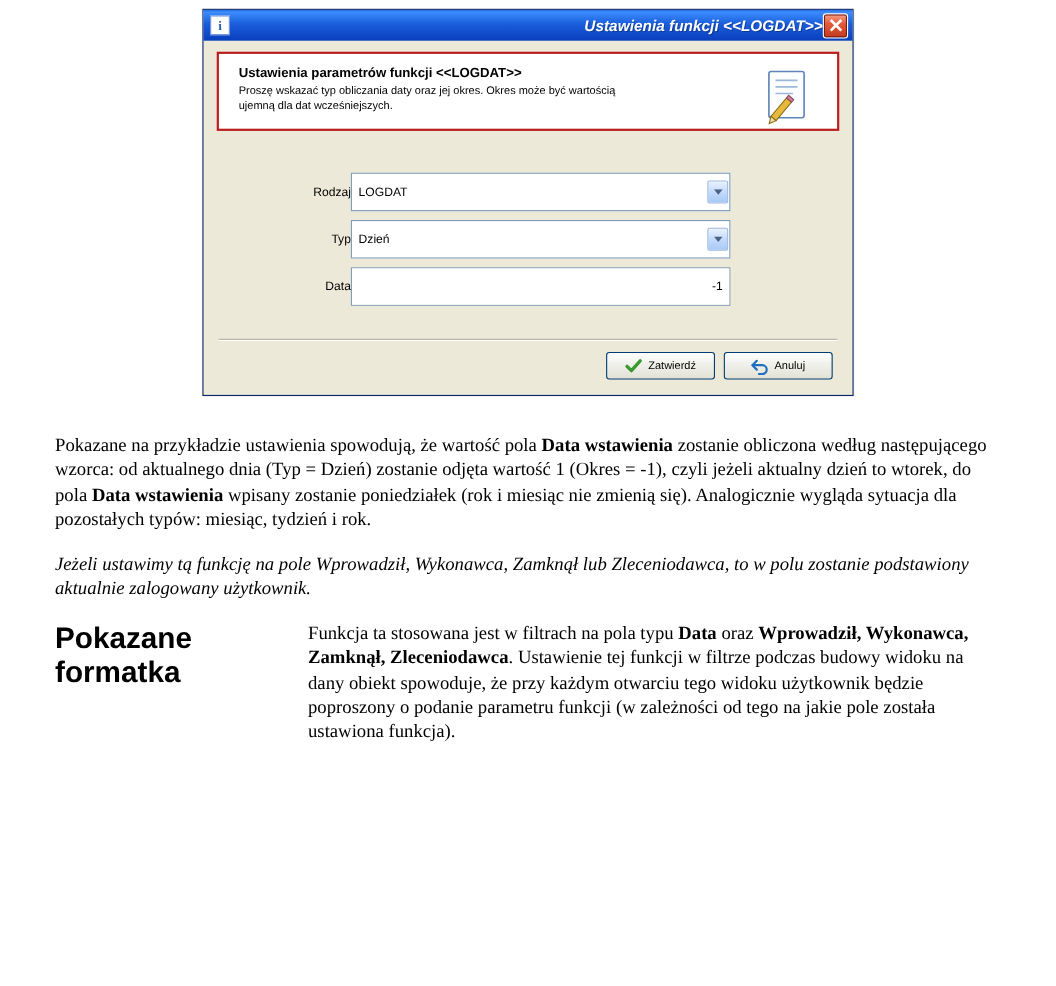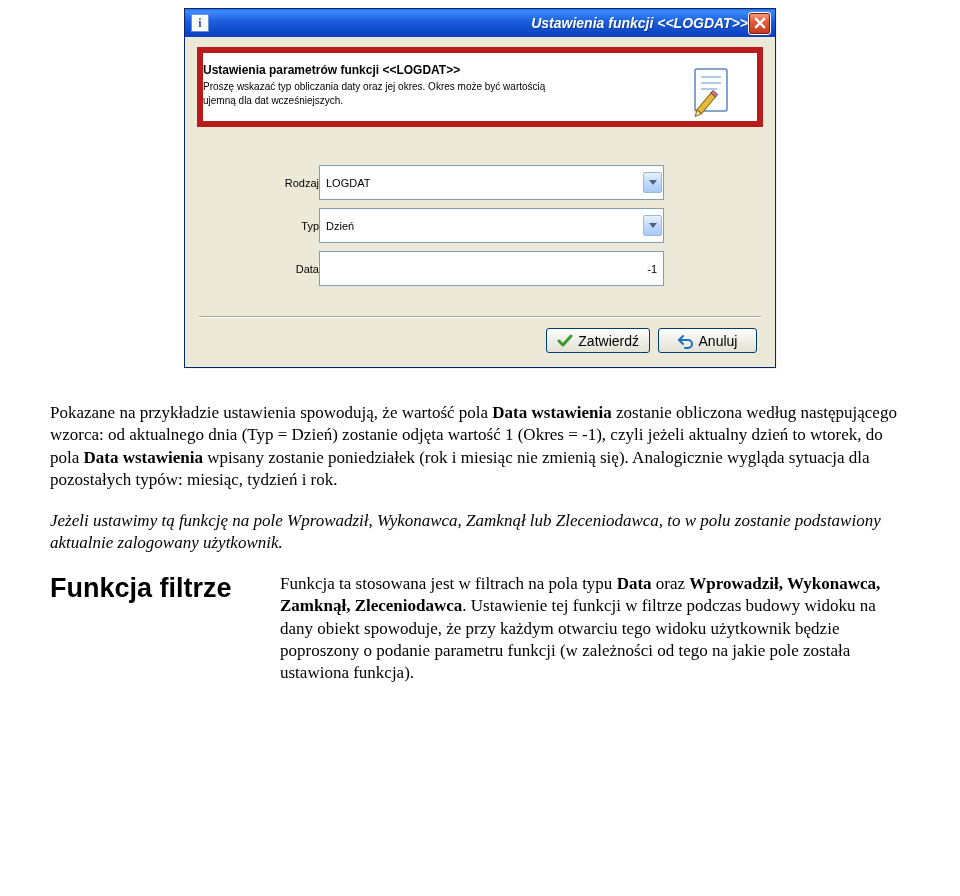--- a/index.html
+++ b/index.html
@@ -62,22 +62,22 @@
     cursor: pointer;
   }
   .close-x {
     width: 12px; height: 12px;
   }
   .dialog-body {
     padding: 10px 12px 10px 12px;
   }
   .header-panel {
     background: #fff;
-    border: 6px solid #b91c1c;
-    padding: 10px 12px 14px 0;
+    border: 2px solid #b91c1c;
+    padding: 10px 12px 14px 18px;
     display: flex;
     align-items: flex-end;
     position: relative;
   }
   .header-text {
     flex: 1;
   }
   .header-title {
     font-weight: bold;
     font-size: 12px;
@@ -157,21 +157,21 @@
     gap: 8px;
     padding: 10px 6px 4px 6px;
   }
   .xp-button {
     min-width: 99px;
     height: 25px;
     border: 1px solid #003c74;
     border-radius: 3px;
     background: linear-gradient(to bottom, #ffffff 0%, #f0f0ea 45%, #e4e2d6 100%);
     font-family: Tahoma, sans-serif;
-    font-size: 14px;
+    font-size: 10px;
     display: flex;
     align-items: center;
     justify-content: center;
     gap: 5px;
     cursor: pointer;
     padding: 0 10px;
     box-sizing: border-box;
   }
   .btn-icon { width: 16px; height: 16px; }
 
@@ -294,21 +294,21 @@
 
   <div class="doc">
     <div class="indent-block">
       <p>
         <span>Pokazane na przykładzie ustawienia spowodują, że wartość pola </span><span class="bold">Data wstawienia</span><span> zostanie obliczona według następującego wzorca: od aktualnego dnia (Typ = Dzień) zostanie odjęta wartość 1 (Okres = -1), czyli jeżeli aktualny dzień to wtorek, do pola </span><span class="bold">Data wstawienia</span><span> wpisany zostanie poniedziałek (rok i miesiąc nie zmienią się). Analogicznie wygląda sytuacja dla pozostałych typów: miesiąc, tydzień i rok.</span>
       </p>
       <p class="italic">Jeżeli ustawimy tą funkcję na pole Wprowadził, Wykonawca, Zamknął lub Zleceniodawca, to w polu zostanie podstawiony aktualnie zalogowany użytkownik.</p>
     </div>
 
     <div class="section-row">
-      <div class="section-heading">Funkcja filtrze</div>
+      <div class="section-heading">Pokazane formatka</div>
       <div class="section-body">
         <p>
           <span>Funkcja ta stosowana jest w filtrach na pola typu </span><span class="bold">Data</span><span> oraz </span><span class="bold">Wprowadził, Wykonawca, Zamknął, Zleceniodawca</span><span>. Ustawienie tej funkcji w filtrze podczas budowy widoku na dany obiekt spowoduje, że przy każdym otwarciu tego widoku użytkownik będzie poproszony o podanie parametru funkcji (w zależności od tego na jakie pole została ustawiona funkcja).</span>
         </p>
       </div>
     </div>
   </div>
 
 </div>
 

